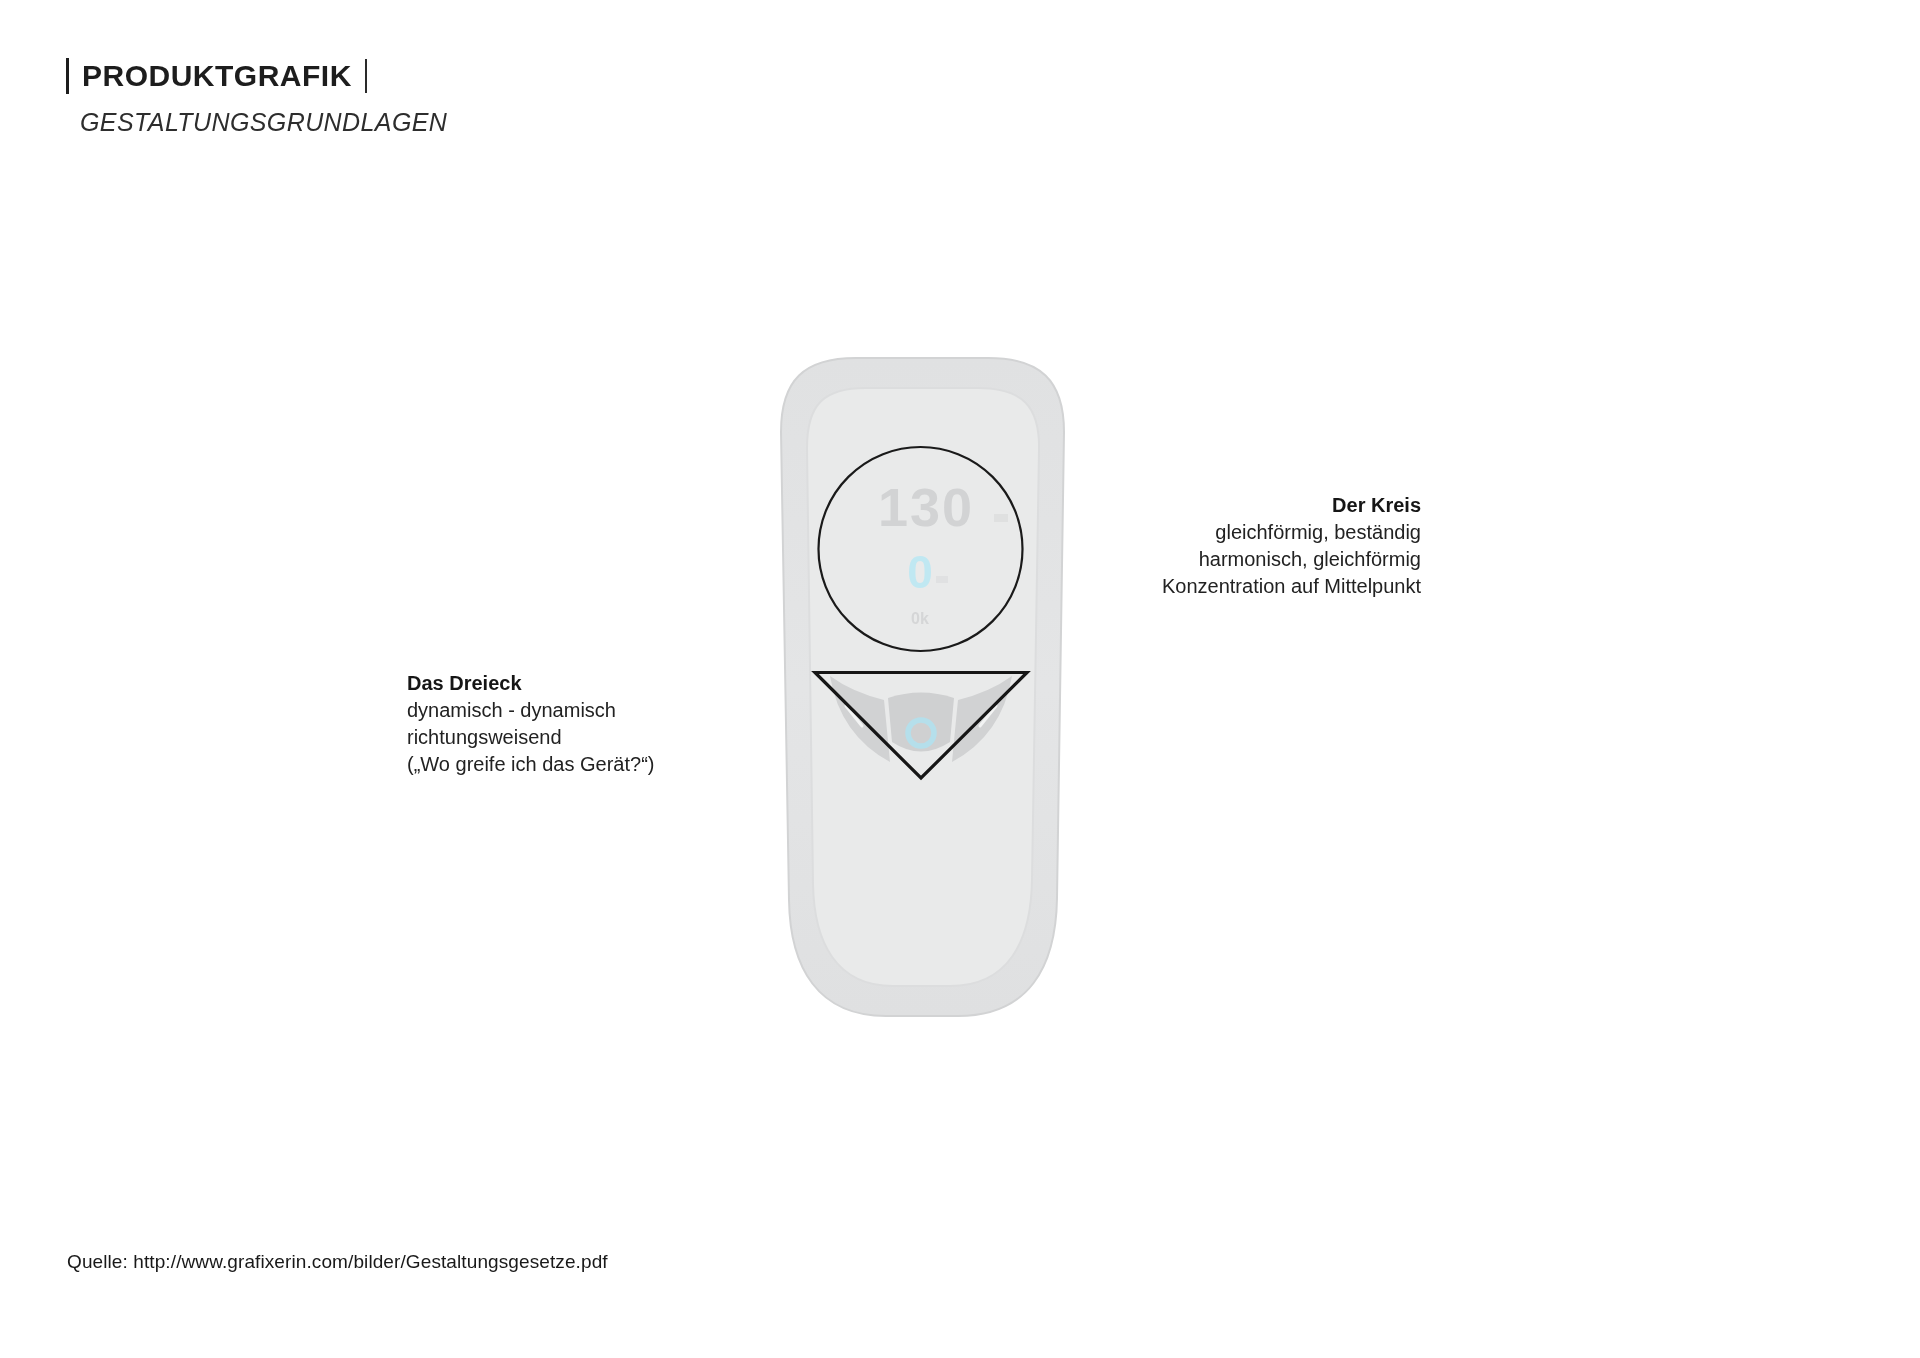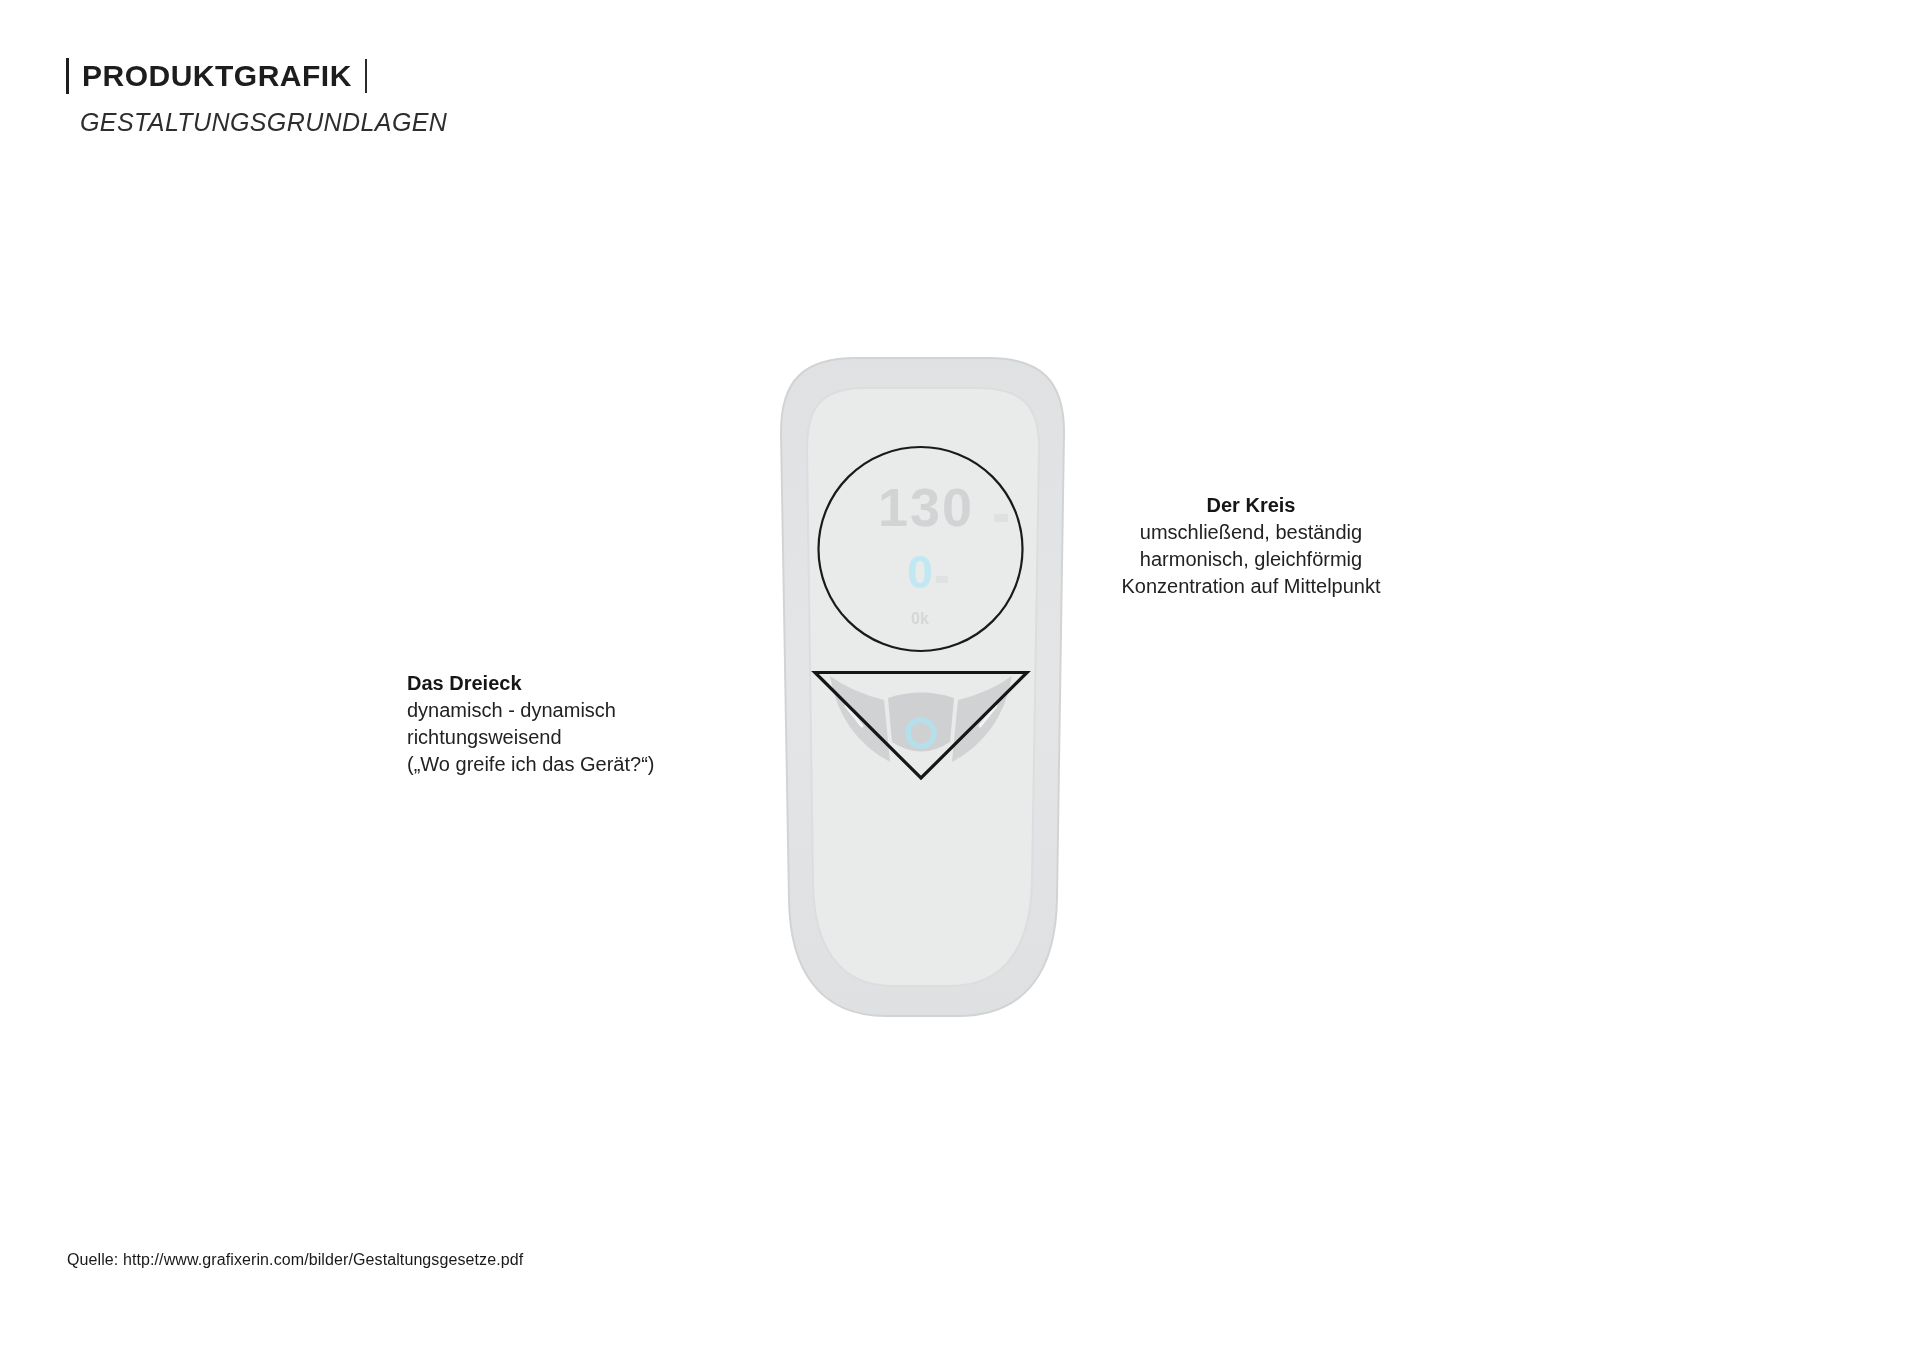--- a/index.html
+++ b/index.html
@@ -22,26 +22,26 @@
   }
   h2.subtitle{
     margin:16px 0 0 14px;font-size:25px;font-weight:400;
     letter-spacing:0.4px;color:#2d2d2d;line-height:1;font-style:italic;
   }
   
   .device-svg{position:absolute;left:770px;top:350px;width:310px;height:680px;}
   
   .annotation{position:absolute;font-size:20px;line-height:27px;color:#222;}
   .annotation .heading{font-weight:700;color:#161616;}
-  .annotation-circle{left:1081px;top:492px;text-align:center;width:340px;}
+  .annotation-circle{left:1081px;top:492px;text-align:right;width:340px;}
   .annotation-triangle{right:1153px;top:670px;text-align:left;width:360px;}
   
   .source{
     position:absolute;left:67px;top:1251px;
-    font-size:16px;color:#191919;letter-spacing:0.1px;
+    font-size:19px;color:#191919;letter-spacing:0.1px;
   }
 </style>
 </head>
 <body>
 
 <div class="page">
 
   <div class="header">
     <div class="title-row">
       <span class="vbar"></span>
@@ -78,21 +78,21 @@
     <path d="M 996 706 L 980 726" stroke="#f2f3f3" stroke-width="3" fill="none" stroke-linecap="round"></path>
     <path d="M 888 698 Q 921 687 954 698 L 950 742 Q 921 761 892 742 Z" fill="#cfd0d1"></path>
     <circle cx="921" cy="733" r="13" fill="none" stroke="#b5dfeb" stroke-width="5.5"></circle>
 
     <circle cx="920.5" cy="549" r="102" fill="none" stroke="#1a1a1a" stroke-width="2.2"></circle>
     <polygon points="815,672.5 1027,672.5 921,778" fill="none" stroke="#161616" stroke-width="3.2" stroke-linejoin="miter"></polygon>
   </svg>
 
   <div class="annotation annotation-circle">
     <div class="heading">Der Kreis</div>
-    <div>umschließend, beständig</div>
+    <div>gleichförmig, beständig</div>
     <div>harmonisch, gleichförmig</div>
     <div>Konzentration auf Mittelpunkt</div>
   </div>
 
   <div class="annotation annotation-triangle">
     <div class="heading">Das Dreieck</div>
     <div>dynamisch - dynamisch</div>
     <div>richtungsweisend</div>
     <div>(„Wo greife ich das Gerät?“)</div>
   </div>

